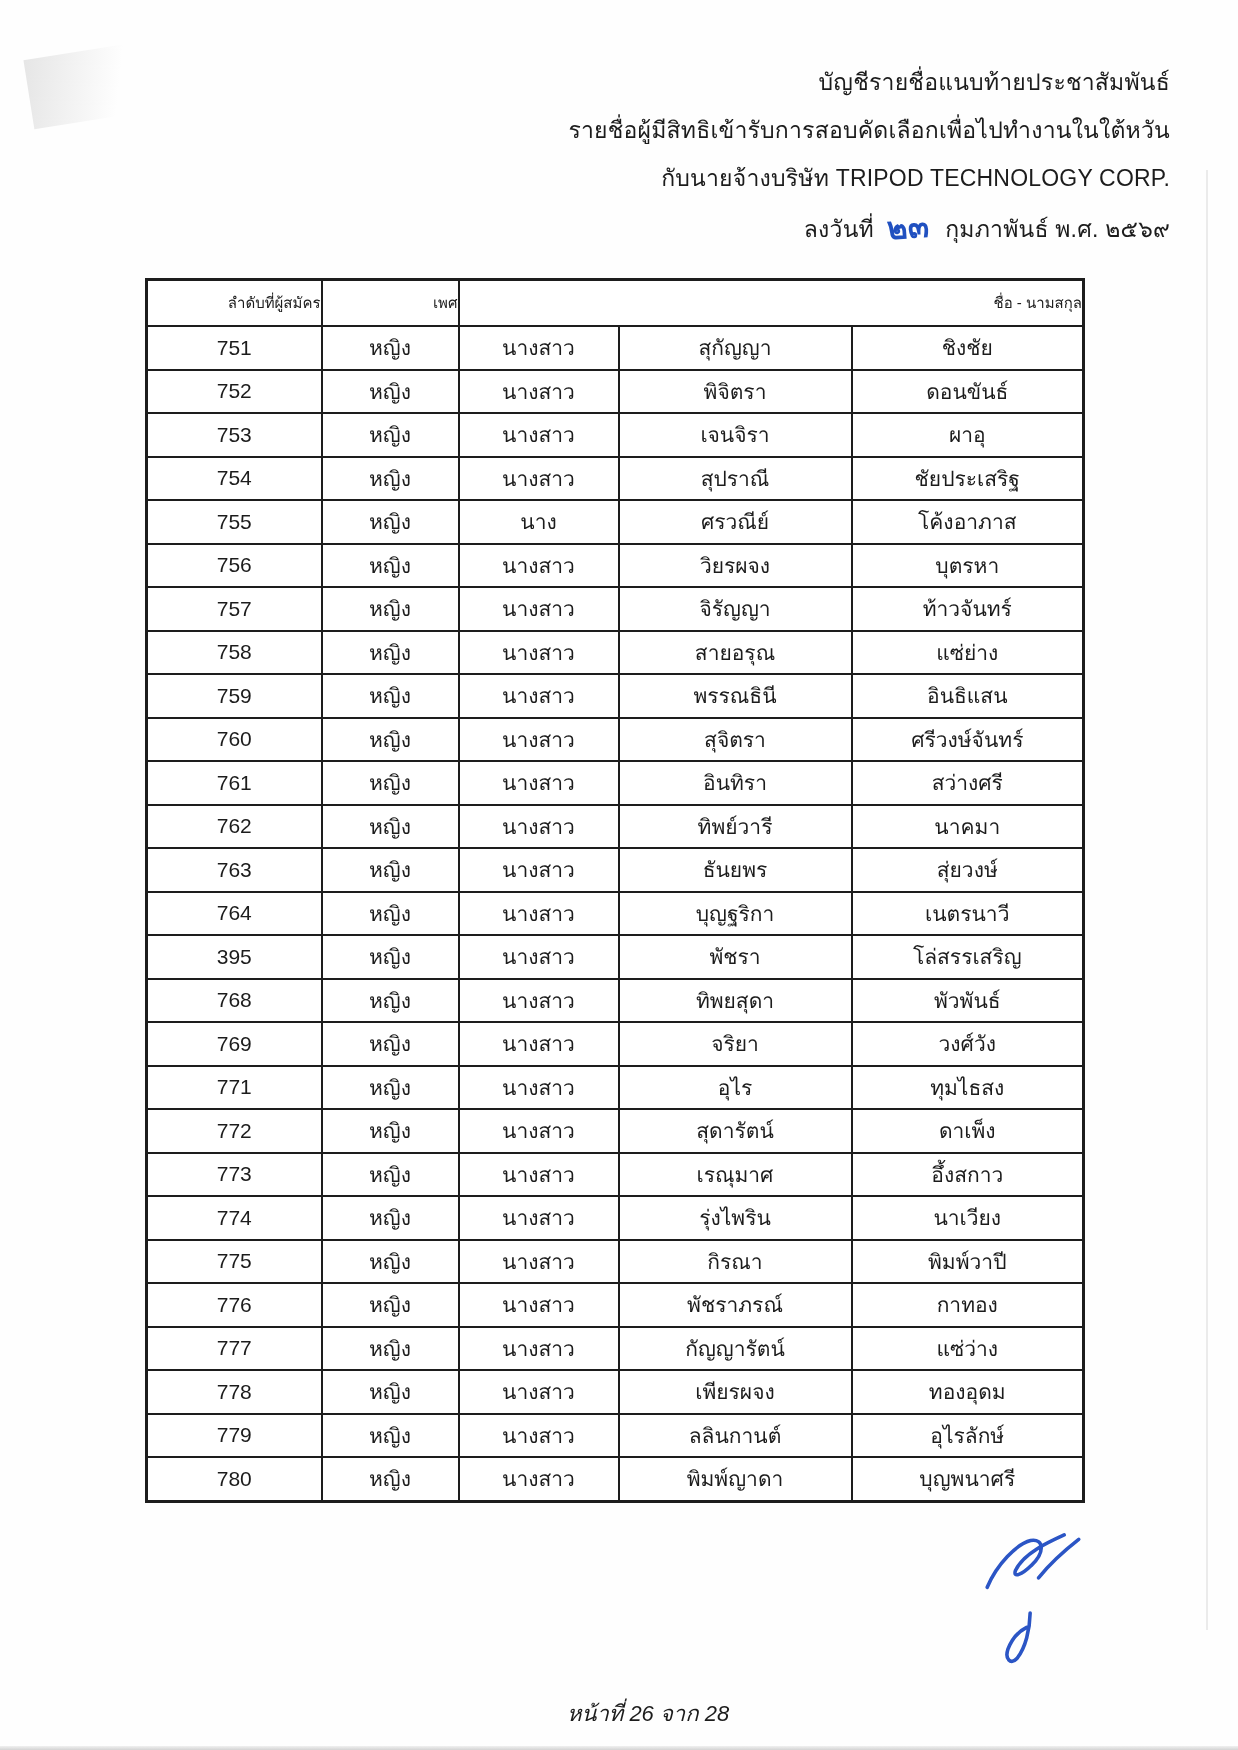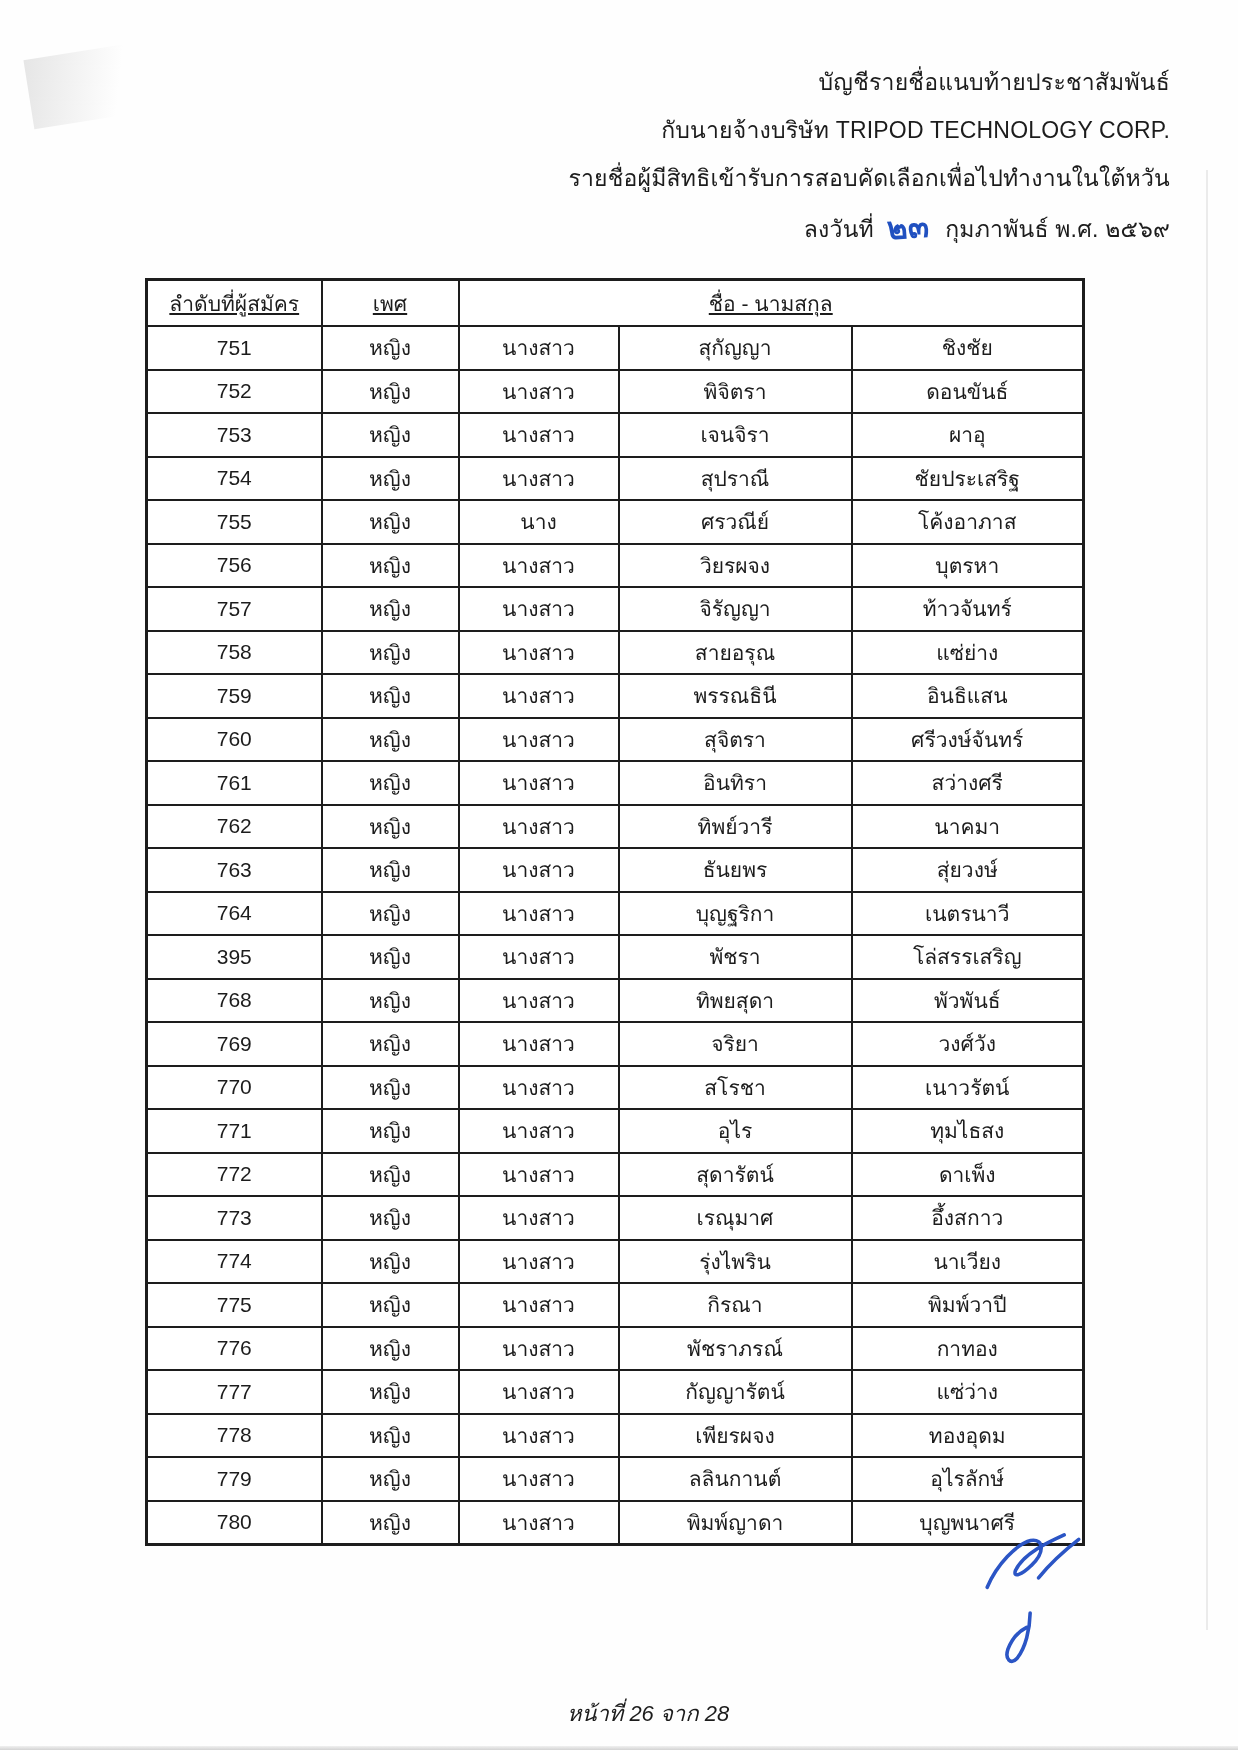--- a/index.html
+++ b/index.html
@@ -48,22 +48,22 @@
     width:937px;
     border-collapse:collapse; table-layout:fixed;
     font-size:21px;
     background:#fff;
   }
   table.roster, table.roster th, table.roster td {
     border:2px solid #1d1d1d;
   }
   table.roster { border-width:3px; }
   table.roster th {
-    height:44px; font-weight:normal; font-size:21px;
-    text-align:center; vertical-align:middle; padding:0;text-decoration:underline;
+    height:44px; font-weight:normal; font-size:15px;
+    text-align:right; vertical-align:middle; padding:0;
   }
   table.roster td {
     height:41.5px; text-align:center; vertical-align:middle; padding:0;
     white-space:nowrap; overflow:hidden;
   }
 
   .signature {
     position:absolute; left:982px; top:1516px;
     transform:rotate(-6deg);
   }
@@ -81,22 +81,22 @@
 <body>
 
 <div class="page">
 
   <div class="fold-mark"></div>
   <div class="scan-edge-right"></div>
   <div class="scan-edge-bottom"></div>
 
   <header class="doc-header">
     <div class="title-line">บัญชีรายชื่อแนบท้ายประชาสัมพันธ์</div>
+    <div class="title-line">รายชื่อผู้มีสิทธิเข้ารับการสอบคัดเลือกเพื่อไปทำงานในใต้หวัน</div>
     <div class="title-line">กับนายจ้างบริษัท TRIPOD TECHNOLOGY CORP.</div>
-    <div class="title-line">รายชื่อผู้มีสิทธิเข้ารับการสอบคัดเลือกเพื่อไปทำงานในใต้หวัน</div>
     <div class="title-line date-line">
       <span>ลงวันที่</span>
       <span class="handwritten">๒๓</span>
       <span>กุมภาพันธ์ พ.ศ. ๒๕๖๙</span>
     </div>
   </header>
 
   <table class="roster">
     <colgroup>
       <col style="width:175px">
@@ -226,27 +226,20 @@
           <td>พัวพันธ์</td>
         </tr>
         <tr>
           <td>769</td>
           <td>หญิง</td>
           <td>นางสาว</td>
           <td>จริยา</td>
           <td>วงศ์วัง</td>
         </tr>
         <tr>
-          <td>770</td>
-          <td>หญิง</td>
-          <td>นางสาว</td>
-          <td>สโรชา</td>
-          <td>เนาวรัตน์</td>
-        </tr>
-        <tr>
           <td>771</td>
           <td>หญิง</td>
           <td>นางสาว</td>
           <td>อุไร</td>
           <td>ทุมไธสง</td>
         </tr>
         <tr>
           <td>772</td>
           <td>หญิง</td>
           <td>นางสาว</td>

